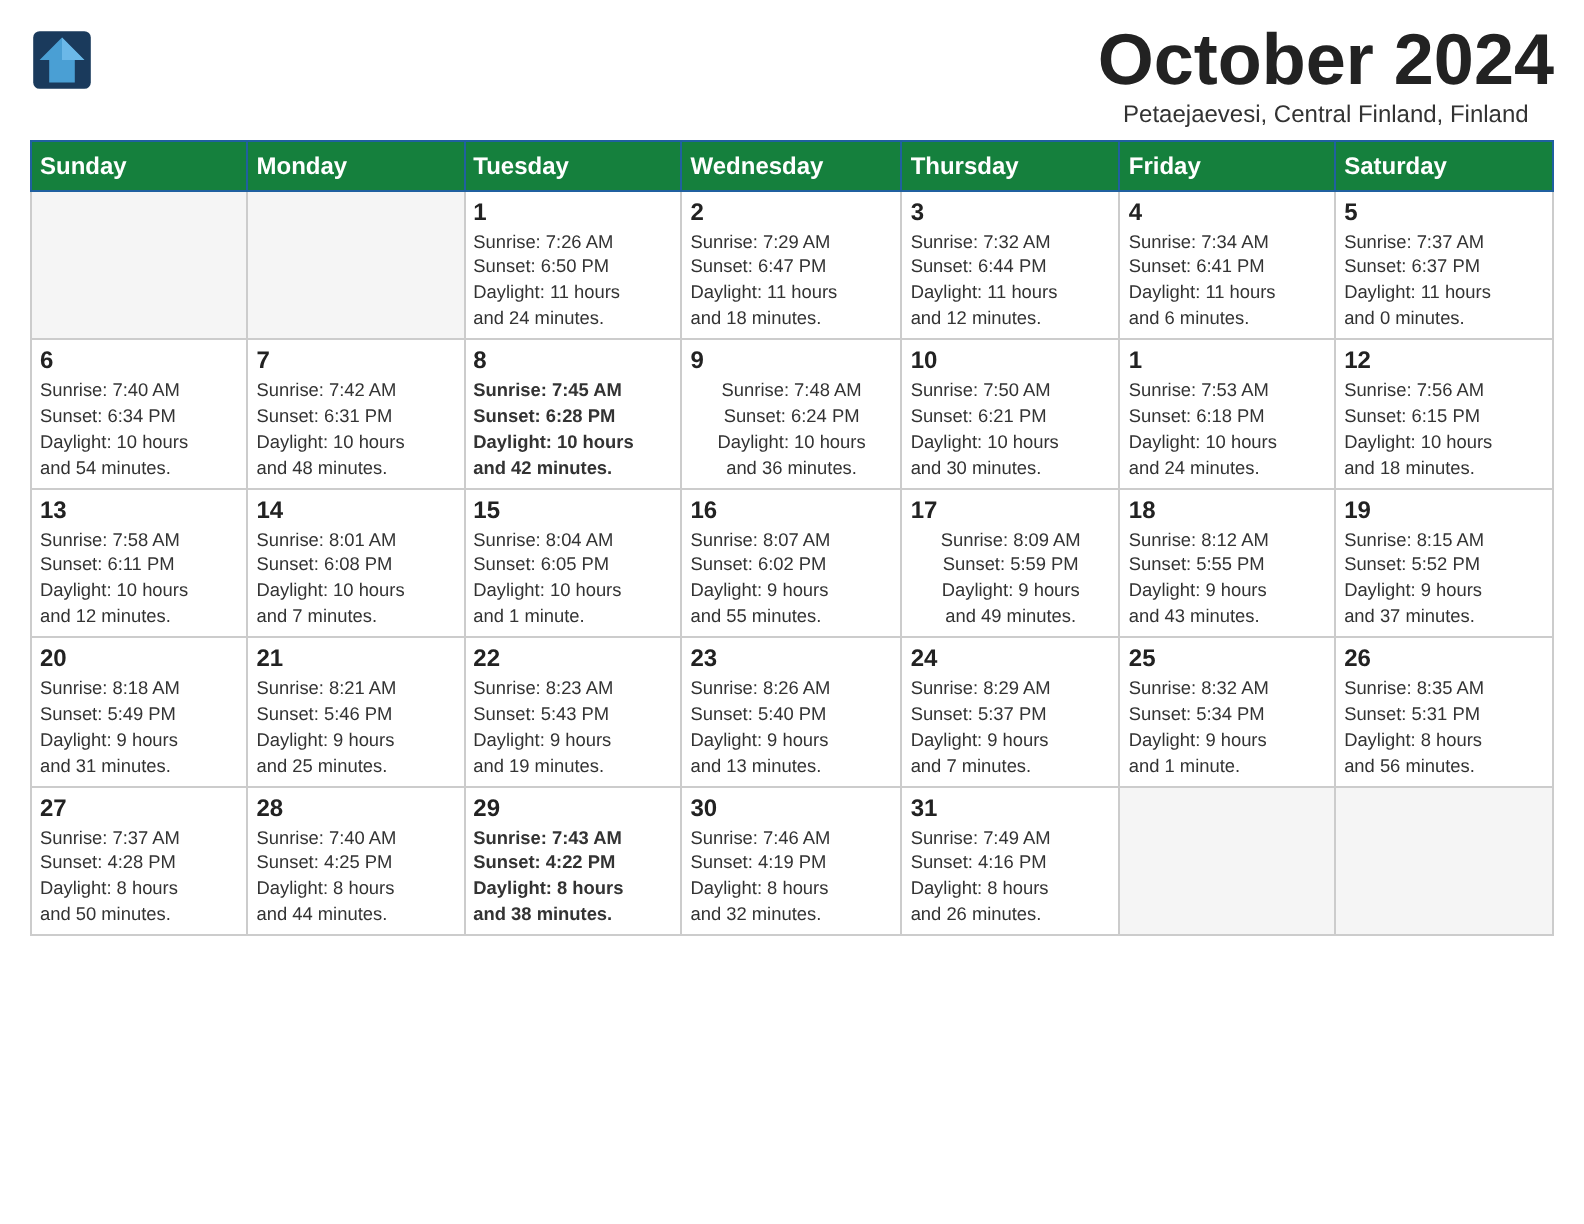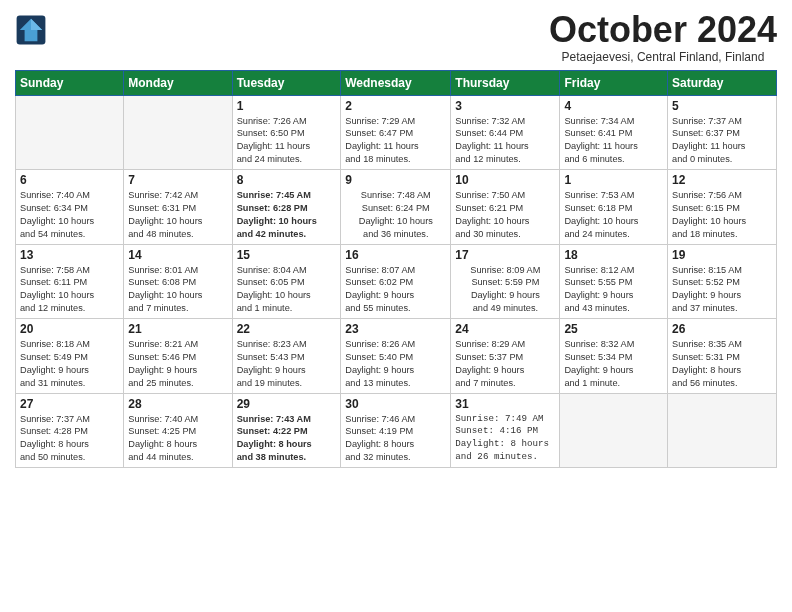--- a/index.html
+++ b/index.html
@@ -338,21 +338,21 @@
           </td>
           <td>
             <span class="day-num">30</span>
             <div class="day-info" style="white-space: pre-line;">Sunrise: 7:46 AM
 Sunset: 4:19 PM
 Daylight: 8 hours
 and 32 minutes.</div>
           </td>
           <td>
             <span class="day-num">31</span>
-            <div class="day-info" style="white-space: pre-line; font-family: Liberation Mono, monospace;">Sunrise: 7:49 AM
+            <div class="day-info" style="white-space: pre-line;">Sunrise: 7:49 AM
 Sunset: 4:16 PM
 Daylight: 8 hours
 and 26 minutes.</div>
           </td>
           <td class="empty"></td>
           <td class="empty"></td>
         </tr>
       </tbody>
   </table>
 </div>

